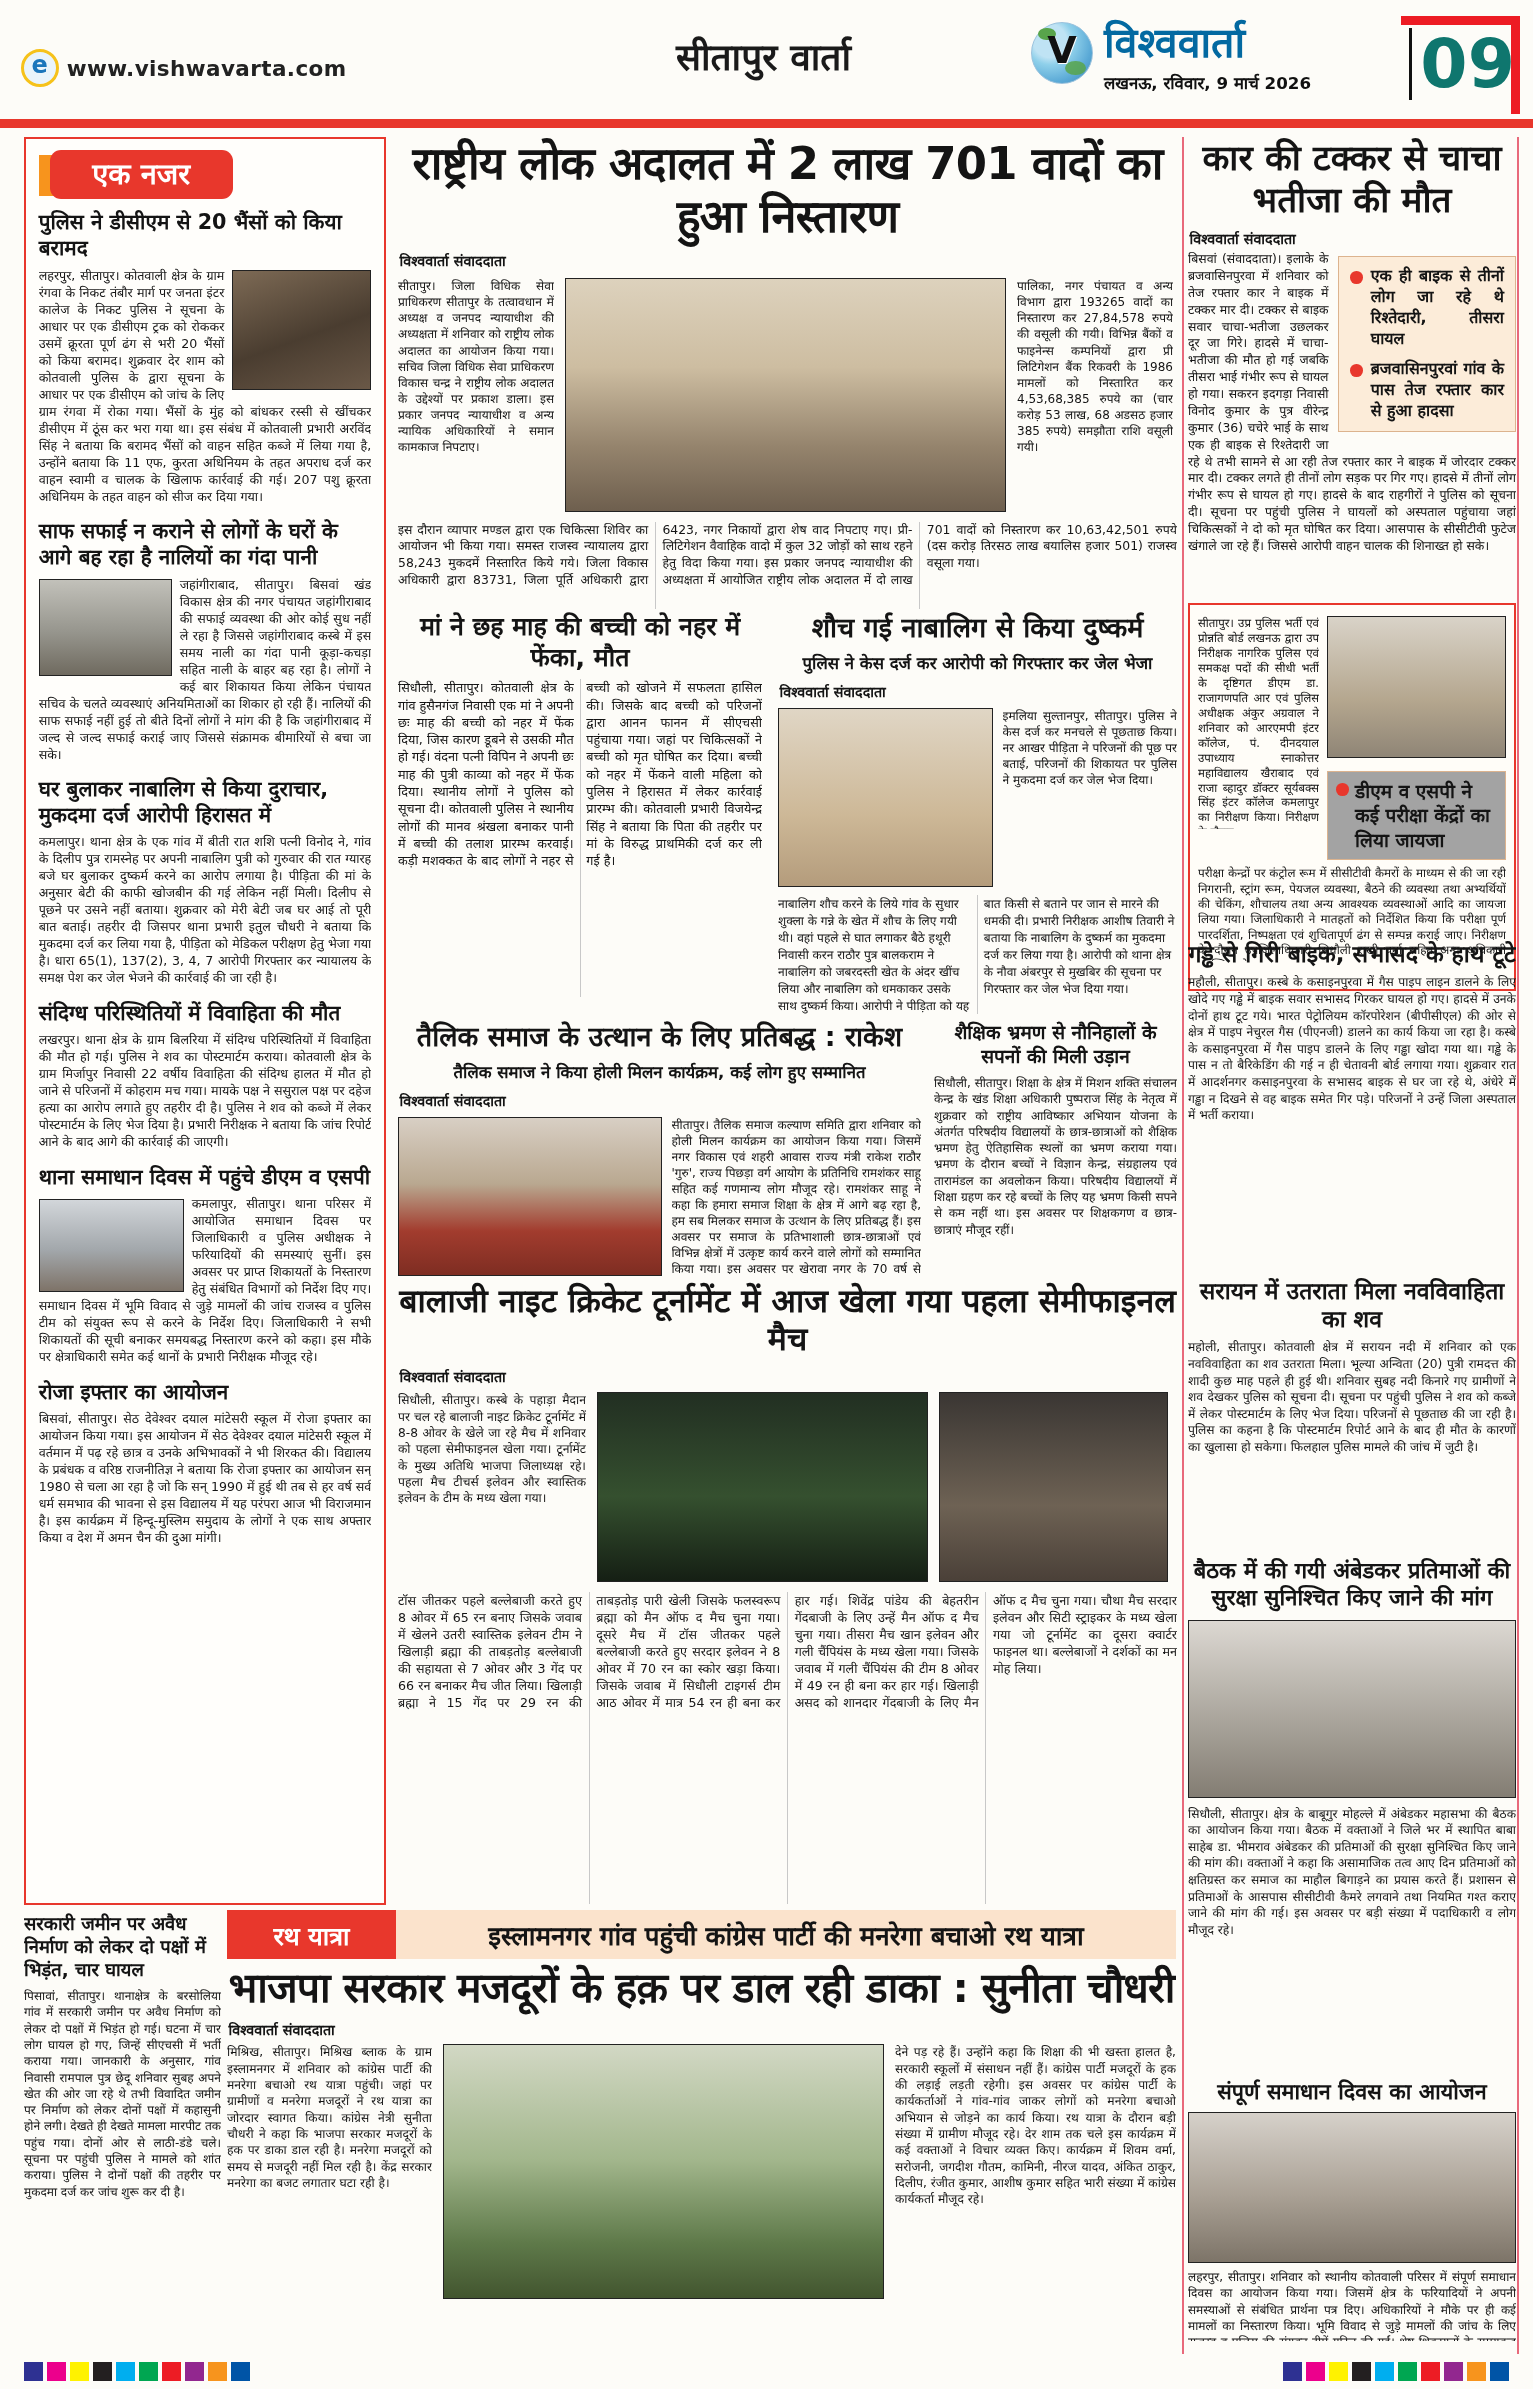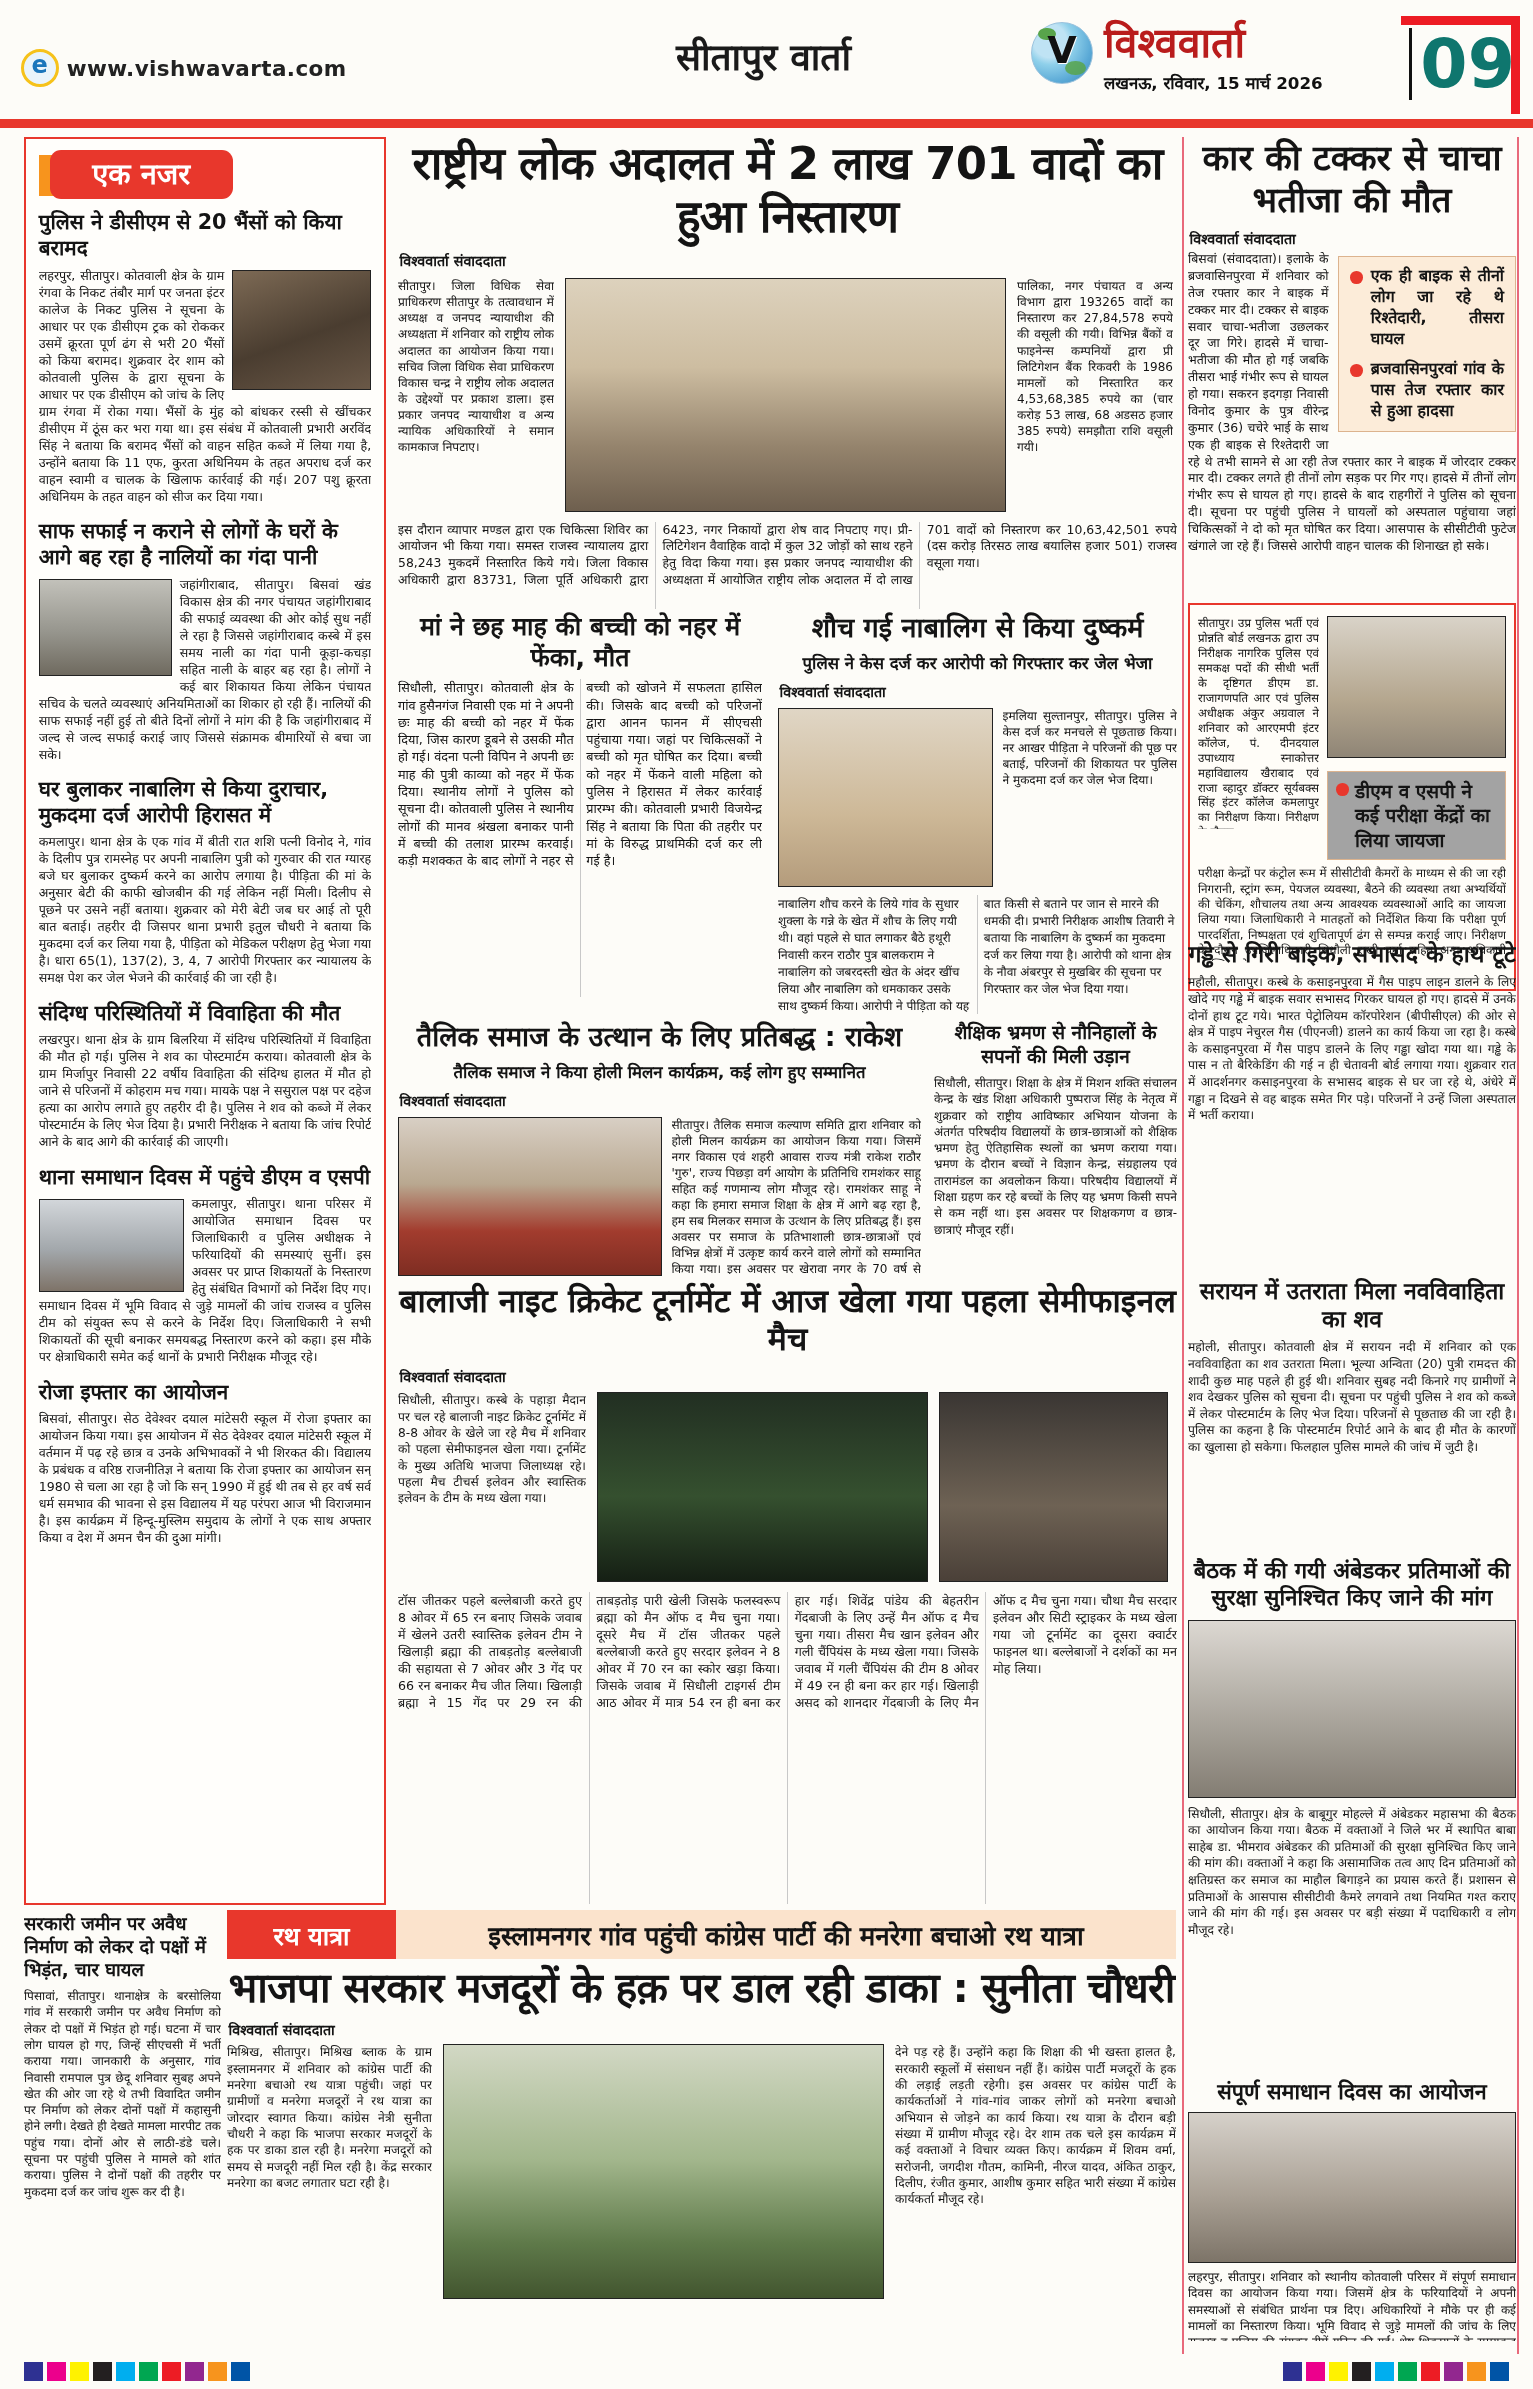--- a/index.html
+++ b/index.html
@@ -14,21 +14,21 @@
   .hdr-section{position:absolute;left:509px;top:30px;width:509px;text-align:center;
                font-size:37px;font-weight:800;color:#1a1a1a;}
   .brand-wrap{position:absolute;left:1031px;top:22px;display:flex;gap:11px;align-items:flex-start;}
   .brand-logo{width:60px;height:60px;border-radius:50%;border:1.6px solid #9bc2dd;position:relative;
      background:radial-gradient(circle at 30% 30%,#bfe3f4 0 28%,#8fd0ea 40%,#5aa9d6 70%,#3c86b8 100%);}
   .brand-logo i{position:absolute;left:6.4px;top:4.8px;width:17.5px;height:12.7px;border-radius:50%;background:#58a44b;}
   .brand-logo em{position:absolute;right:6.4px;bottom:8px;width:20.7px;height:14.3px;border-radius:50%;background:#58a44b;opacity:.85;}
   .brand-logo span{position:absolute;left:0;top:4.8px;width:100%;text-align:center;font-style:normal;
      font-weight:800;font-size:38px;color:#101010;text-shadow:0.8px 0.8px 0 #fff;}
   .brand-txt{display:flex;flex-direction:column;}
-  .brand-name{font-size:41px;font-weight:800;line-height:1.05;color:#b91c1c;}
+  .brand-name{font-size:41px;font-weight:800;line-height:1.05;color:#0369a1;}
   .brand-date{font-size:16.7px;font-weight:700;margin-top:6.4px;color:#111;}
   .pagenum{position:absolute;right:12.7px;top:16px;width:110px;height:89px;
            border-top:9.5px solid #ed1c24;border-right:9.5px solid #ed1c24;}
   .pagenum b{position:absolute;left:8px;top:3.2px;font-size:68px;font-weight:800;color:#0f766e;
              border-left:3.2px solid #111;padding-left:8px;line-height:1.05;}
   .red-rule{position:absolute;left:0;top:119px;width:100%;height:8.7px;background:#e8372c;}
   .vrule{position:absolute;top:137px;width:2.4px;height:2217px;background:#e8697b;}
   
   .h-xl{font-size:45px;font-weight:800;text-align:center;line-height:1.18;letter-spacing:-0.8px;}
   .h-lg{font-size:32px;font-weight:800;text-align:center;line-height:1.2;}
@@ -156,21 +156,21 @@
   </div>
   <div class="hdr-section">सीतापुर वार्ता</div>
   <div class="brand-wrap">
     <span class="brand-logo">
         <i></i>
         <em></em>
         <span>V</span>
       </span>
     <span class="brand-txt">
       <span class="brand-name">विश्ववार्ता</span>
-      <span class="brand-date">लखनऊ,  रविवार, 15 मार्च 2026</span>
+      <span class="brand-date">लखनऊ,  रविवार, 9 मार्च 2026</span>
     </span>
   </div>
   <div class="pagenum">
     <b>09</b>
   </div>
   <div class="red-rule"></div>
   <div class="vrule" style="left:1182px;"></div>
   <div class="vrule" style="left:1517px;"></div>
 
   <div class="eknajar clip">

